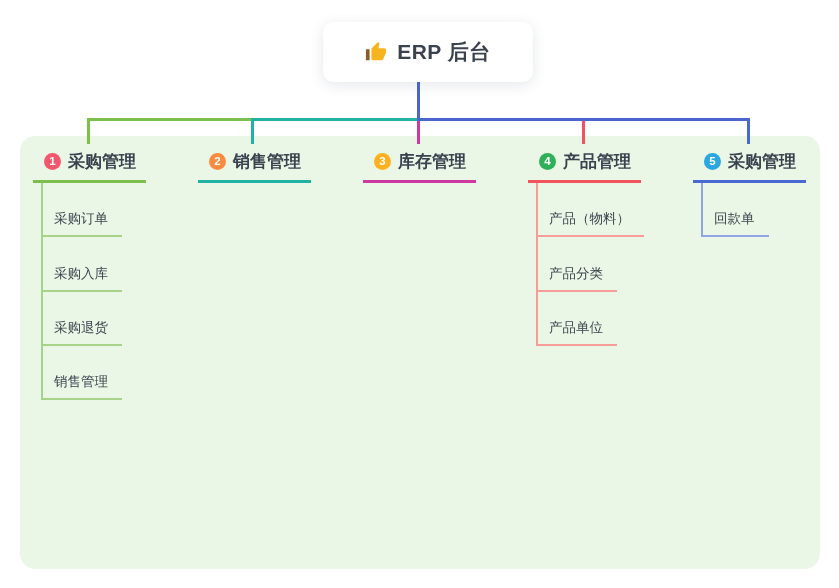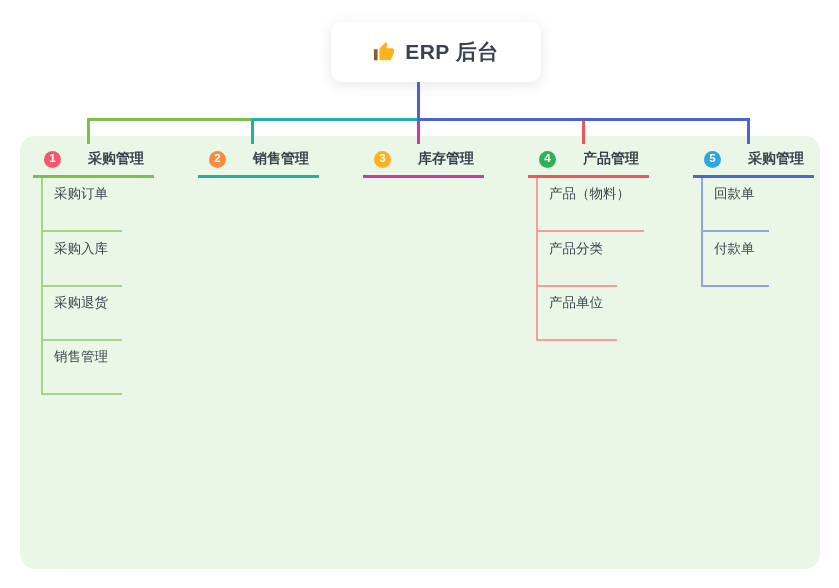--- a/index.html
+++ b/index.html
@@ -15,21 +15,21 @@
   .panel {
     position: absolute;
     left: 20px; top: 136px;
     width: 800px; height: 433px;
     background: var(--panel_bg);
     border-radius: 15px;
   }
   
   .root-node {
     position: absolute;
-    left: 331px; top: 22px;
+    left: 323px; top: 22px;
     width: 210px; height: 60px;
     background: var(--card_bg);
     border-radius: 10px;
     box-shadow: 0 3px 14px rgba(70, 85, 110, 0.14);
     display: flex; align-items: center; justify-content: center;
     gap: 10px;
   }
   .root-title { font-size: 21px; font-weight: 600; color: var(--text); letter-spacing: 0.5px; }
   .thumb-icon { width: 22px; height: 22px; display: block; }
   
@@ -60,32 +60,32 @@
     padding: 4px 10px 7px 11px;
     border-bottom: 3.5px solid var(--bc);
   }
   .badge {
     width: 17px; height: 17px; border-radius: 50%;
     background: var(--bb); color: #ffffff;
     font-size: 11.5px; font-weight: 700;
     display: flex; align-items: center; justify-content: center;
     flex: none; line-height: 1;
   }
-  .branch-label { font-size: 14px; font-weight: 600; color: var(--text); white-space: nowrap; margin-left: 20px; }
+  .branch-label { font-size: 17px; font-weight: 600; color: var(--text); white-space: nowrap; }
   .children {
     position: relative;
     margin-left: 8px;
     display: flex; flex-direction: column; align-items: flex-start;
   }
   .rail { position: absolute; left: 0; top: 0; width: 2px; height: 100%; background: var(--bcl); }
   .child {
     box-sizing: border-box;
     height: 54.3px;
     display: flex; align-items: flex-end;
-    padding: 0 14px 27px 13px;
+    padding: 0 14px 7px 13px;
     border-bottom: 2px solid var(--bcl);
     font-size: 13.5px; color: var(--child_text);
     white-space: nowrap;
   }
 </style>
 </head>
 <body>
 
 <div class="stage">
 
@@ -153,17 +153,16 @@
   </div>
 
   <div class="branch b5">
     <div class="branch-head">
       <span class="badge">5</span>
       <span class="branch-label">采购管理</span>
     </div>
     <div class="children">
       <div class="rail"></div>
       <div class="child">回款单</div>
-      <div class="child">付款单</div>
     </div>
   </div>
 
 </div>
 
 </body></html>

